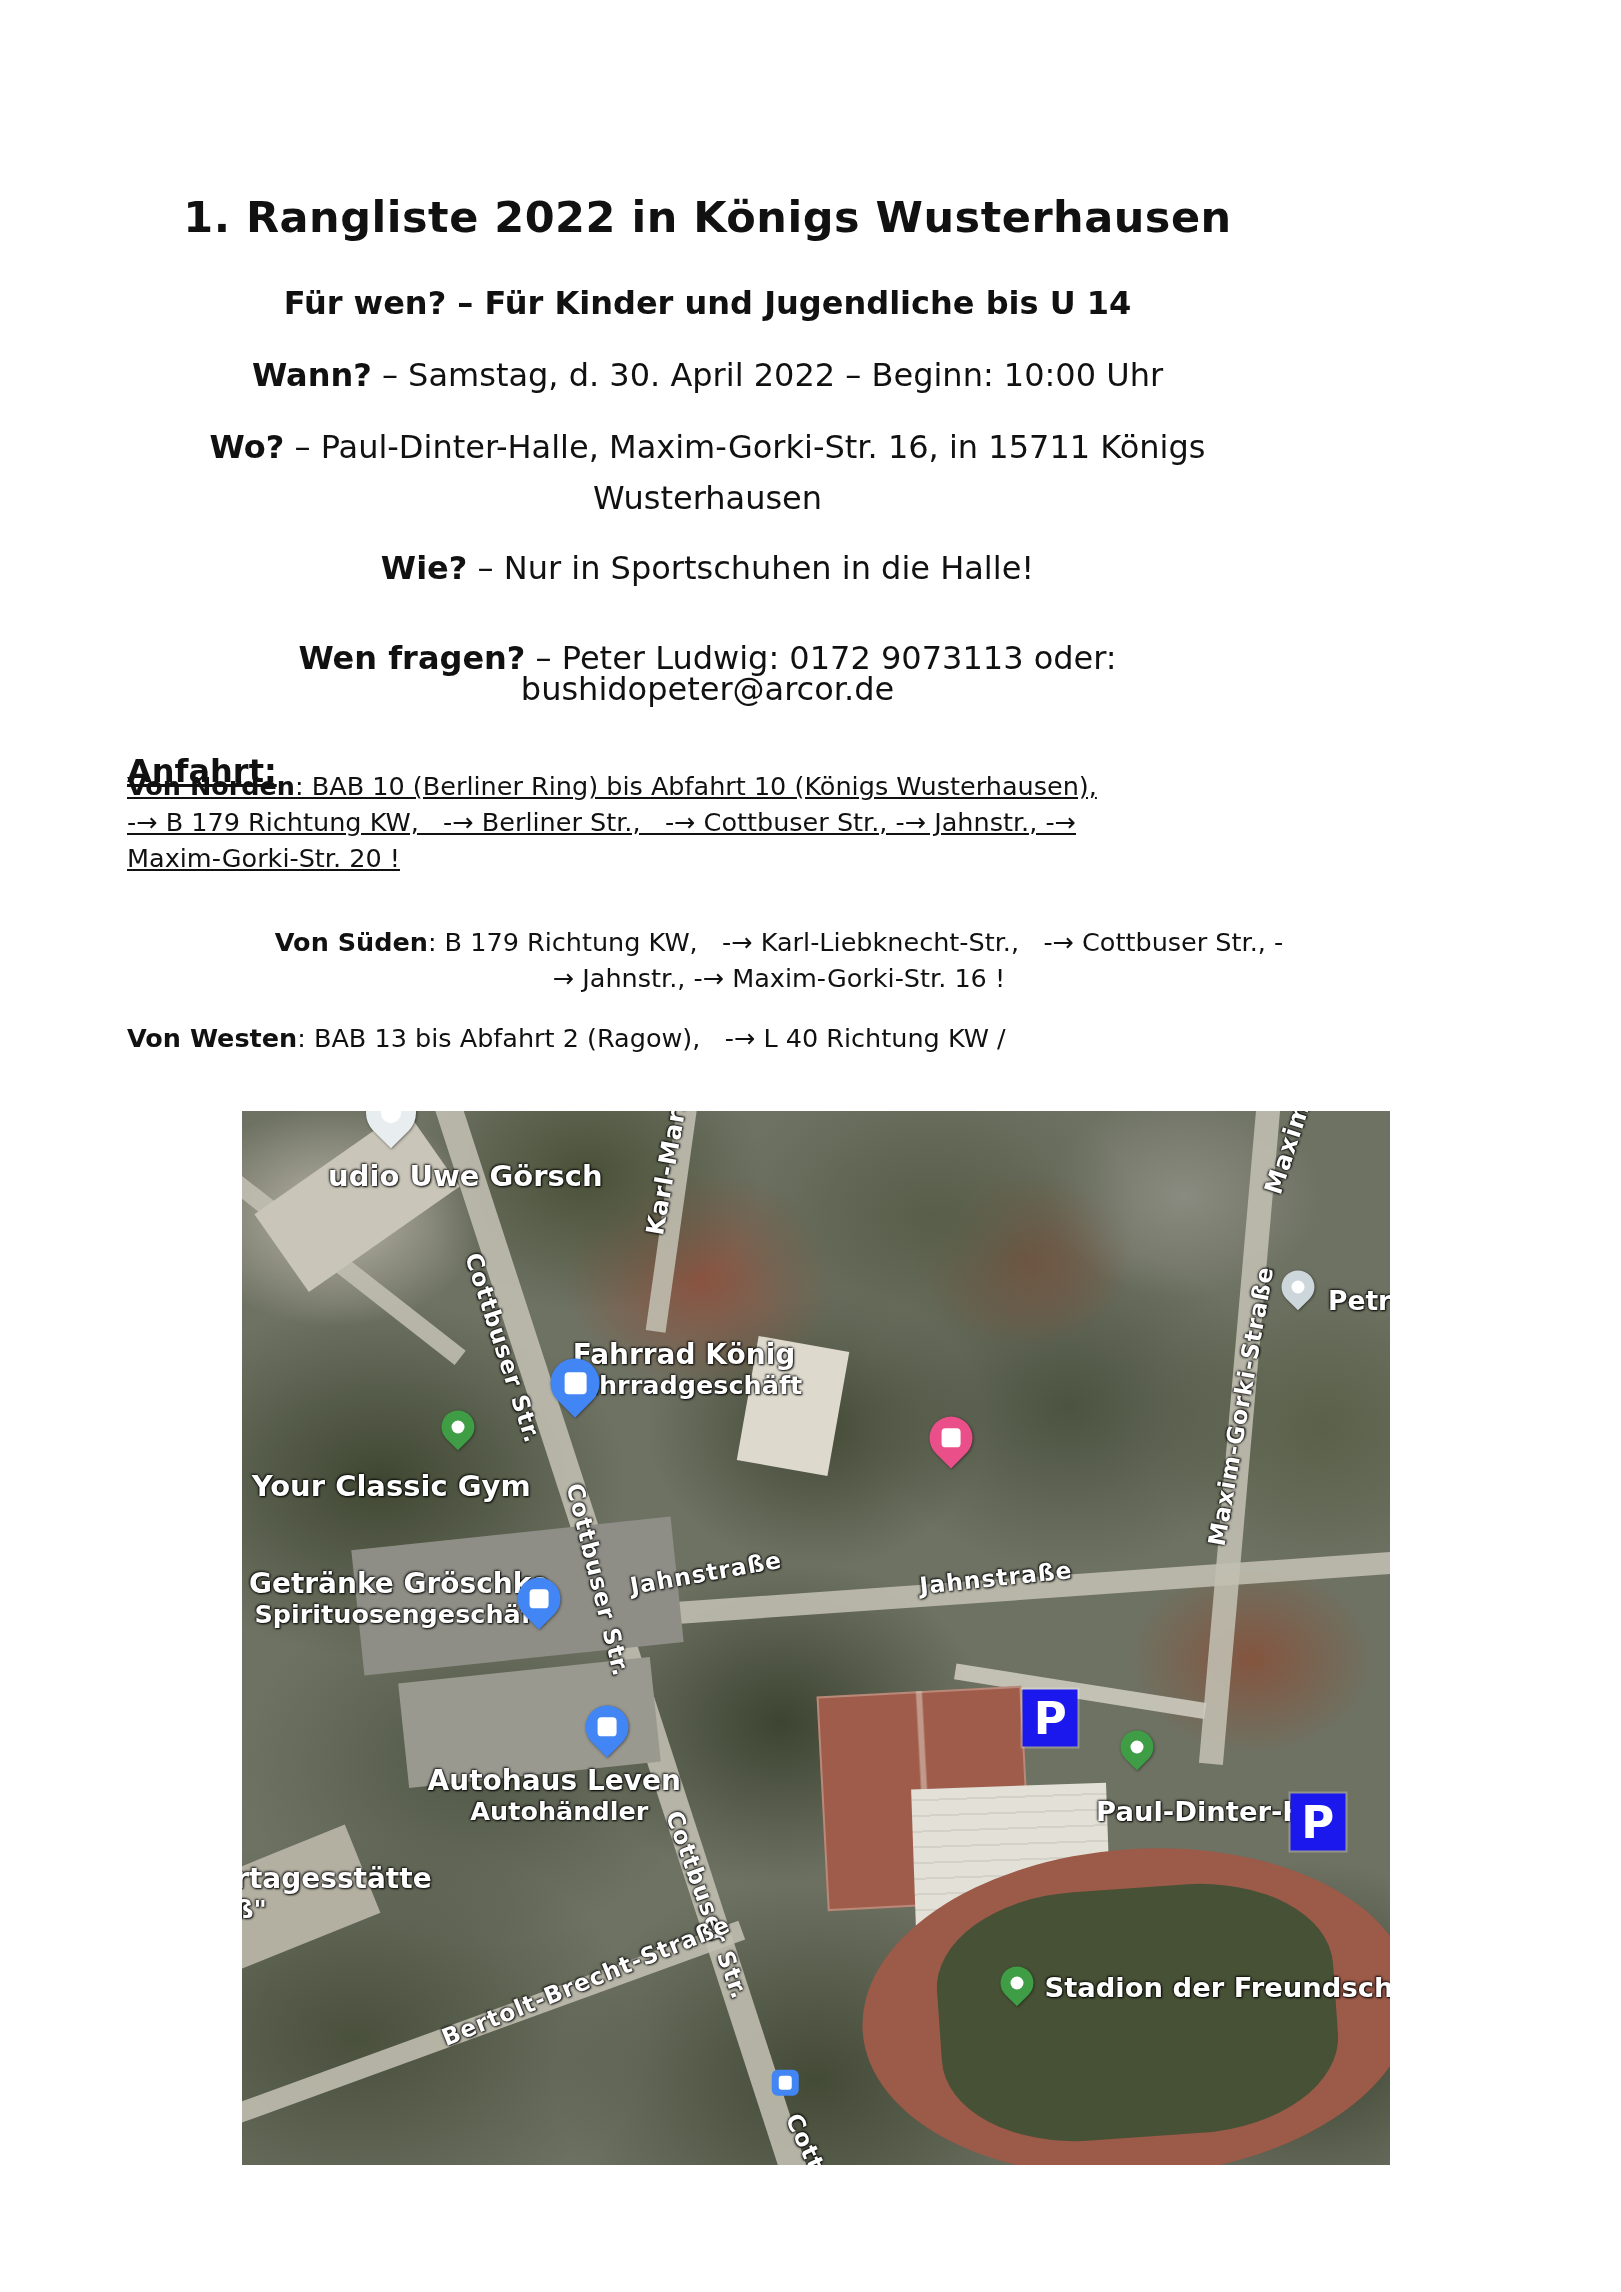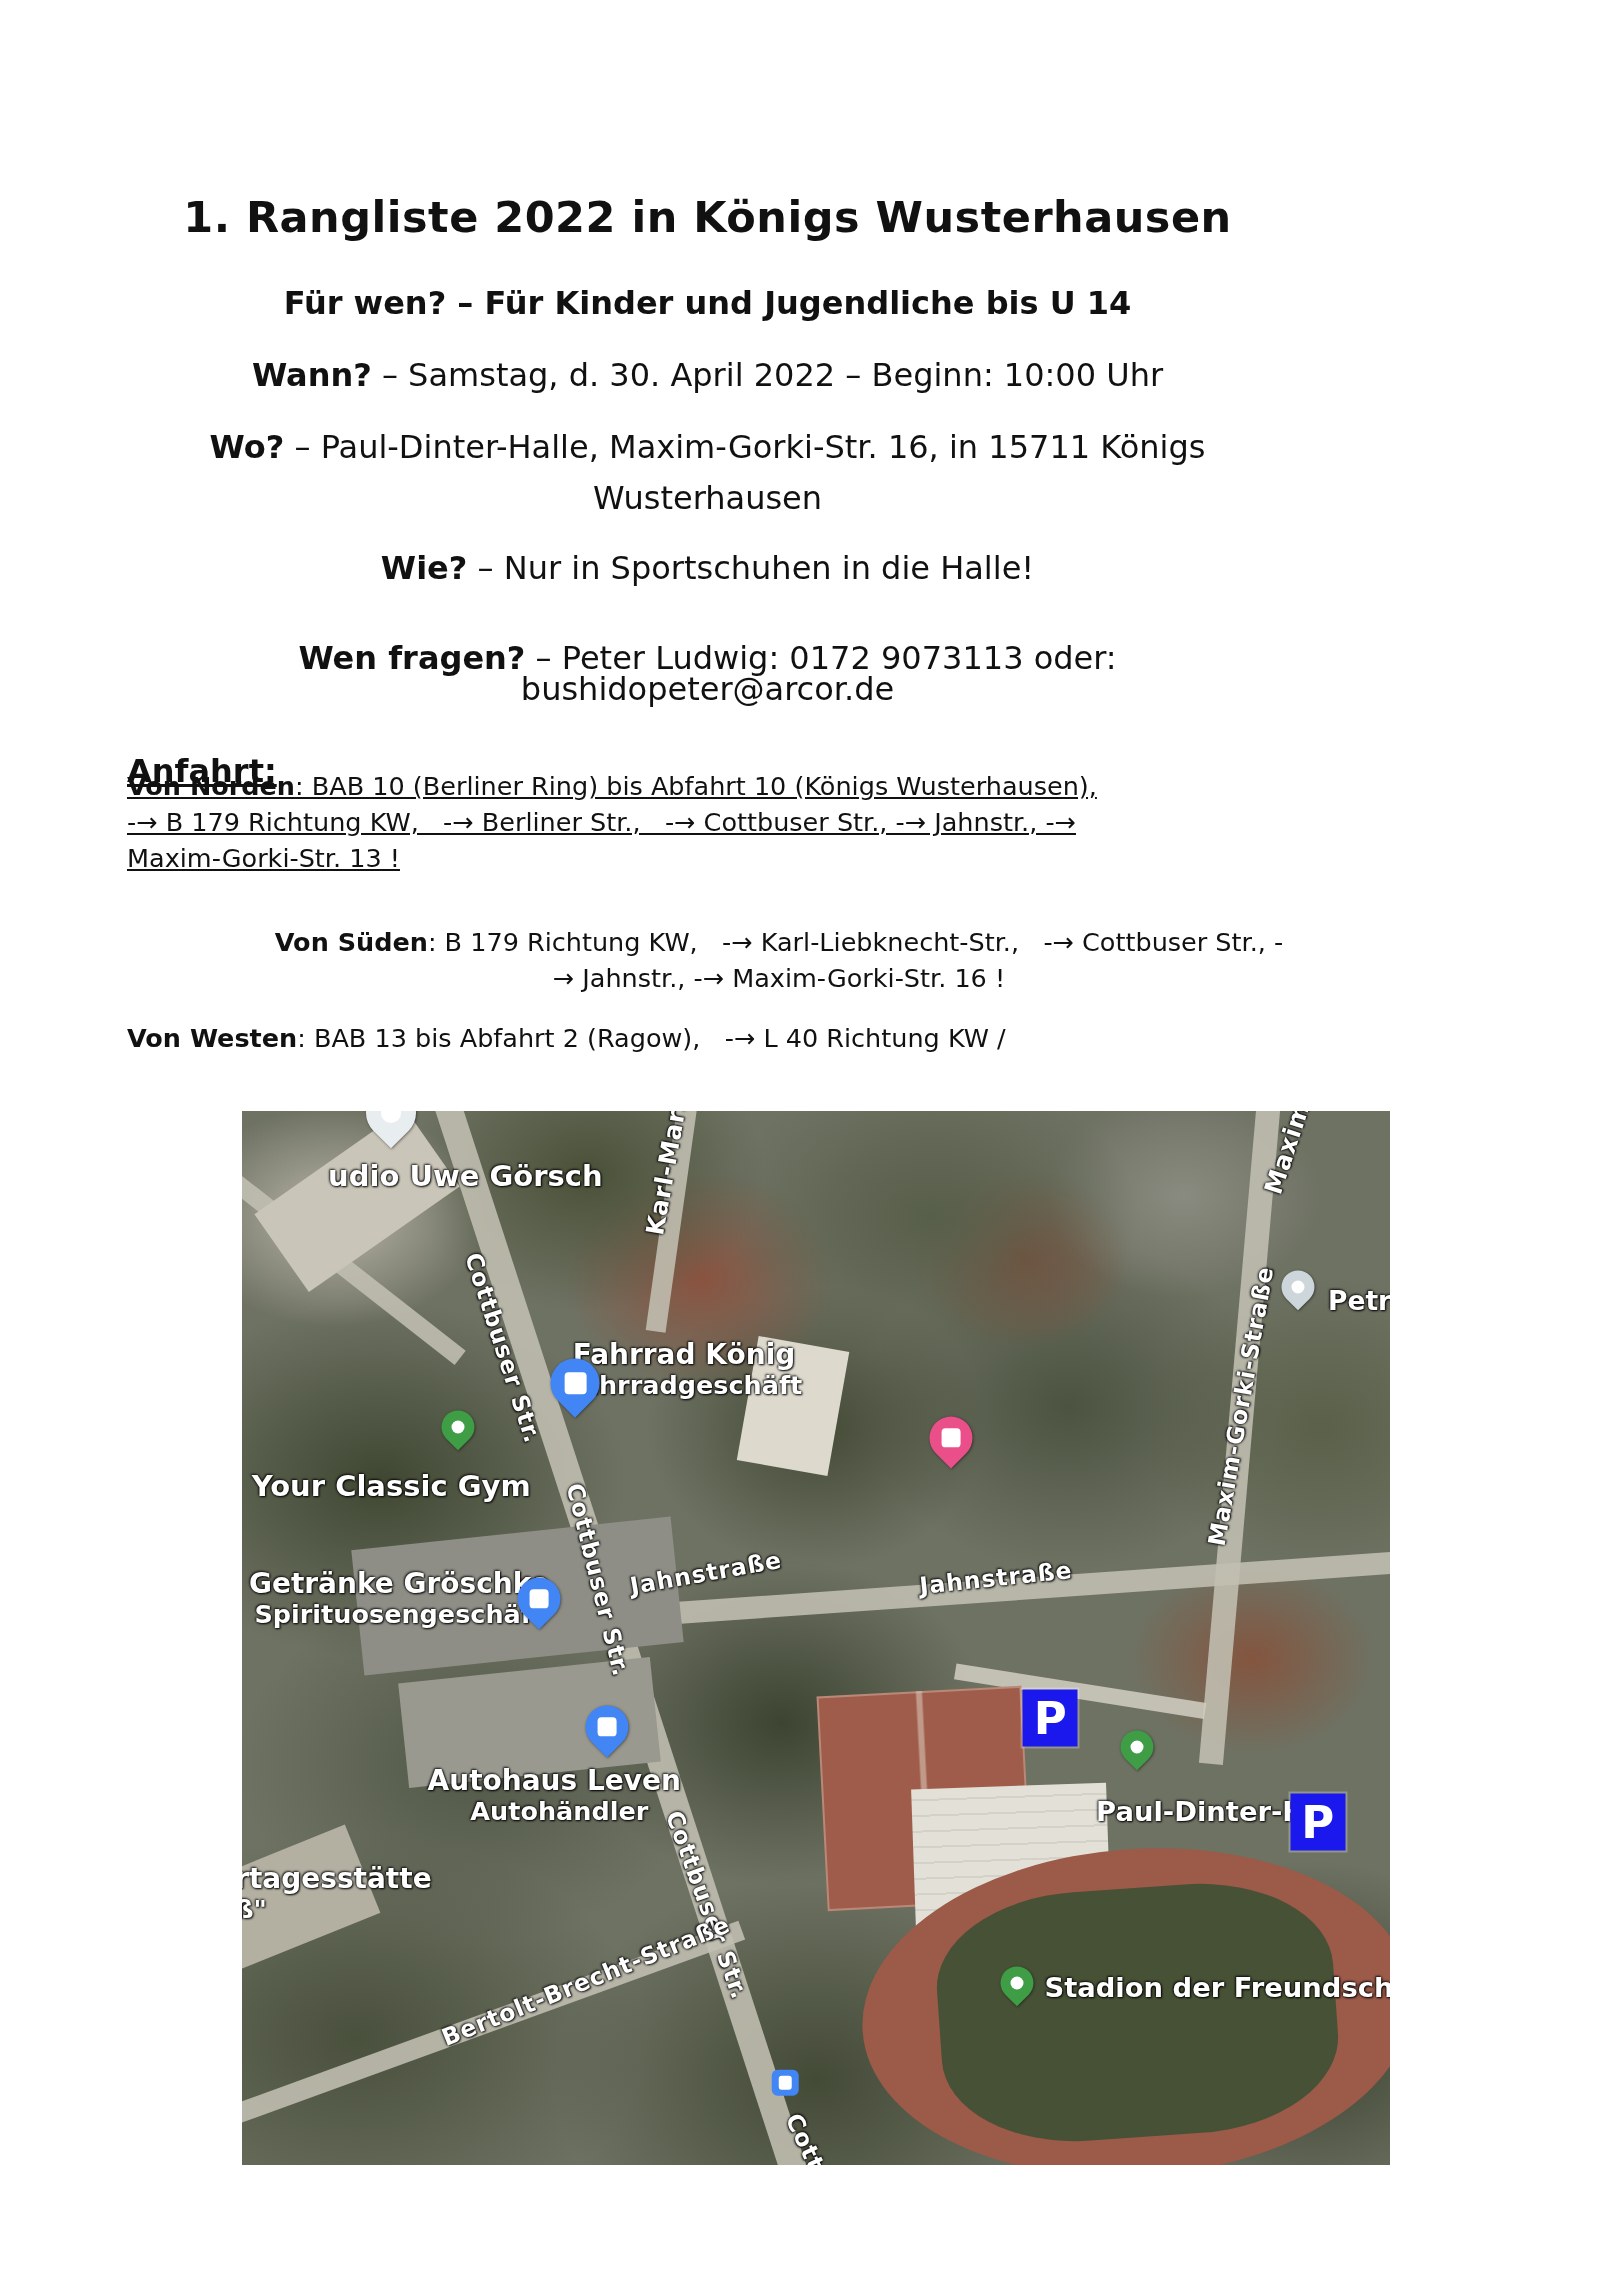--- a/index.html
+++ b/index.html
@@ -91,21 +91,21 @@
 <div class="center-line sub" style="top:428px;"><b>Wo?</b><span> – Paul-Dinter-Halle, Maxim-Gorki-Str. 16, in 15711 Königs</span></div>
 <div class="center-line sub" style="top:479px;">Wusterhausen</div>
 
 <div class="center-line sub" style="top:549px;"><b>Wie?</b><span> – Nur in Sportschuhen in die Halle!</span></div>
 
 <div class="center-line sub" style="top:639px;"><b>Wen fragen?</b><span> – Peter Ludwig: 0172 9073113 oder:</span></div>
 <div class="center-line sub" style="top:670px;">bushidopeter@arcor.de</div>
 
 <div class="anfahrt-head" style="top:752px;text-decoration:underline;">Anfahrt:</div>
 
-<p class="route" style="top:768px;text-decoration:underline;"><b>Von Norden</b><span>: BAB 10 (Berliner Ring) bis Abfahrt 10 (Königs Wusterhausen),</span><br><span>-→ B 179 Richtung KW, &nbsp;&nbsp;-→ Berliner Str., &nbsp;&nbsp;-→ Cottbuser Str., -→ Jahnstr., -→</span><br><span>Maxim-Gorki-Str. 13 !</span></p>
+<p class="route" style="top:768px;text-decoration:underline;"><b>Von Norden</b><span>: BAB 10 (Berliner Ring) bis Abfahrt 10 (Königs Wusterhausen),</span><br><span>-→ B 179 Richtung KW, &nbsp;&nbsp;-→ Berliner Str., &nbsp;&nbsp;-→ Cottbuser Str., -→ Jahnstr., -→</span><br><span>Maxim-Gorki-Str. 20 !</span></p>
 
 <p class="route" style="top:924px;text-align:center;"><b>Von Süden</b><span>: B 179 Richtung KW, &nbsp;&nbsp;-→ Karl-Liebknecht-Str., &nbsp;&nbsp;-→ Cottbuser Str., -</span><br><span>→ Jahnstr., -→ Maxim-Gorki-Str. 16 !</span></p>
 
 <p class="route" style="top:1020px;"><b>Von Westen</b><span>: BAB 13 bis Abfahrt 2 (Ragow), &nbsp;&nbsp;-→ L 40 Richtung KW /</span><br></p>
 
 <div class="map">
 
   <div class="road" style="left:33%;top:50%;width:27.4px;height:120%;transform:translate(-50%,-50%) rotate(-18deg);"></div>
   <div class="road" style="left:37.5%;top:9%;width:19.6px;height:24%;transform:translate(-50%,-50%) rotate(8deg);"></div>
   <div class="road" style="left:87%;top:29%;width:23.5px;height:66%;transform:translate(-50%,-50%) rotate(5deg);"></div>

